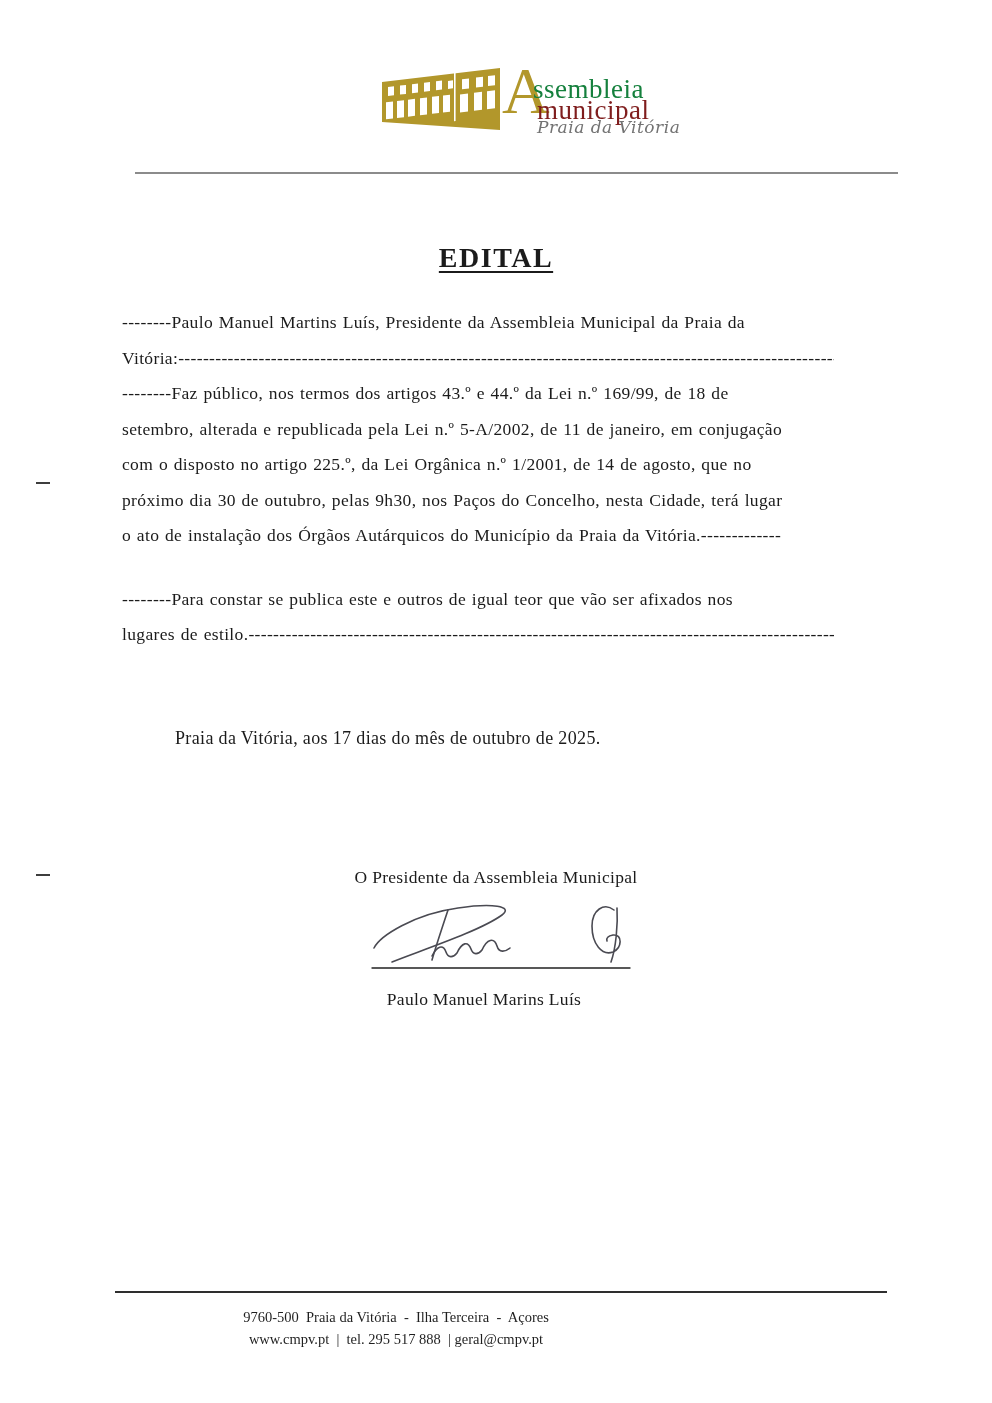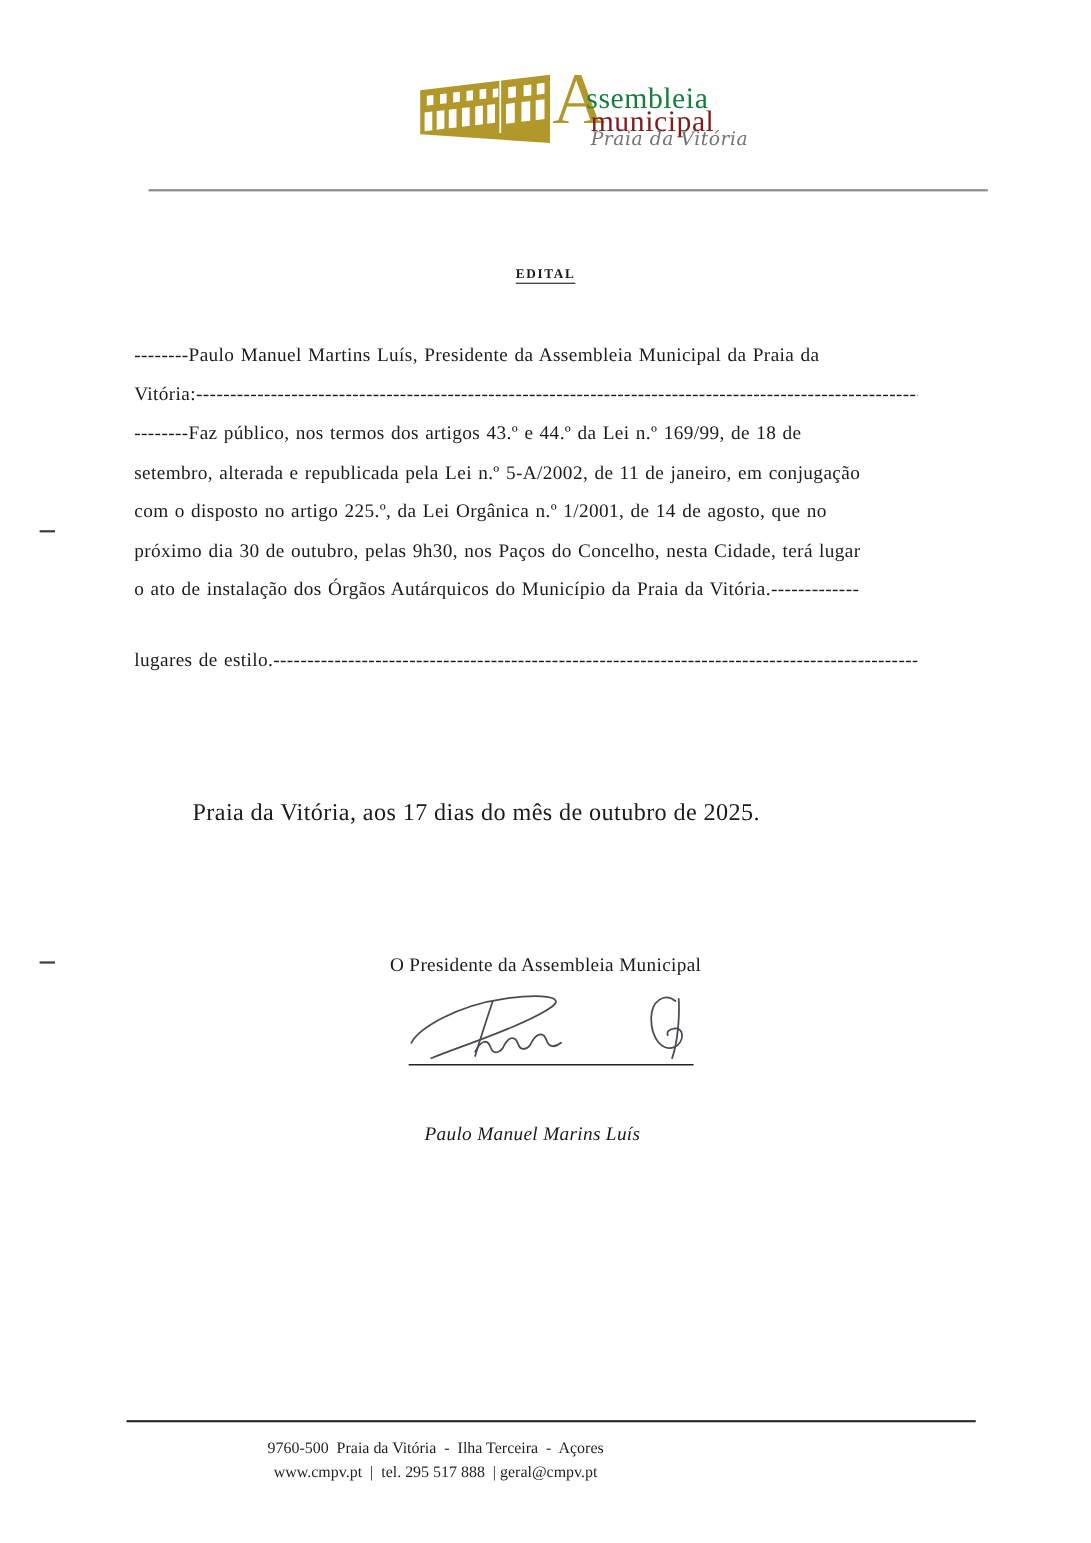--- a/index.html
+++ b/index.html
@@ -16,38 +16,38 @@
   .logo-name-top{position:absolute;left:533px;top:76px;font-size:27px;line-height:1;color:#15803d;letter-spacing:0.5px;}
   .logo-name-bottom{position:absolute;left:537px;top:97px;font-size:27px;line-height:1;color:#7f1d1d;letter-spacing:0.5px;}
   .logo-subtitle{
     position:absolute;left:537px;top:119px;font-size:17px;line-height:1;color:#737373;
     font-style:italic;font-family:"DejaVu Serif", serif;letter-spacing:0.5px;
   }
   .header-rule{position:absolute;left:135px;top:172px;width:763px;height:2px;background:#8b8b8b;}
   
   .doc-title{
     position:absolute;left:0;top:242px;width:992px;text-align:center;
-    font-size:12px;font-weight:bold;letter-spacing:1.5px;
+    font-size:28px;font-weight:bold;letter-spacing:1.5px;
     text-decoration:underline;text-underline-offset:4px;
   }
   
   .body-block{position:absolute;left:122px;top:305px;width:712px;overflow:hidden;}
   .body-line{
     white-space:pre;line-height:35.5px;font-size:17.5px;letter-spacing:0.35px;
     word-spacing:1px;overflow:hidden;
   }
   .para-gap{margin-top:28px;}
   .date-line{
-    position:absolute;left:118px;top:720px;width:712px;font-size:22px;
+    position:absolute;left:118px;top:720px;width:712px;font-size:18px;
     line-height:36px;text-indent:57px;letter-spacing:0.35px;white-space:pre;
   }
   
   .sig-role{position:absolute;left:0;top:866px;width:992px;text-align:center;font-size:17.5px;line-height:22px;letter-spacing:0.3px;}
   .sig-mark{position:absolute;left:362px;top:898px;width:280px;height:82px;}
-  .sig-name{position:absolute;left:0;top:1019px;width:968px;text-align:center;font-size:17.5px;line-height:22px;letter-spacing:0.3px;font-style:italic;}
+  .sig-name{position:absolute;left:0;top:988px;width:968px;text-align:center;font-size:17.5px;line-height:22px;letter-spacing:0.3px;}
   
   .footer-rule{position:absolute;left:115px;top:1291px;width:772px;height:2px;background:#2e2e2e;}
   .footer-text{position:absolute;left:0;top:1306px;width:792px;text-align:center;font-size:14.5px;line-height:22px;color:#1f1f1f;}
   .footer-text div{white-space:pre;}
   
   .fold-mark{position:absolute;left:36px;width:14px;height:2px;background:#3d3d3d;}
   .fold-mark-1{top:482px;}
   .fold-mark-2{top:874px;}
 </style>
 </head>
@@ -93,20 +93,21 @@
         <div class="body-line">Vitória:---------------------------------------------------------------------------------------------------------------------</div>
       </div>
     <div>
         <div class="body-line">--------Faz público, nos termos dos artigos 43.º e 44.º da Lei n.º 169/99, de 18 de</div>
         <div class="body-line">setembro, alterada e republicada pela Lei n.º 5-A/2002, de 11 de janeiro, em conjugação</div>
         <div class="body-line">com o disposto no artigo 225.º, da Lei Orgânica n.º 1/2001, de 14 de agosto, que no</div>
         <div class="body-line">próximo dia 30 de outubro, pelas 9h30, nos Paços do Concelho, nesta Cidade, terá lugar</div>
         <div class="body-line">o ato de instalação dos Órgãos Autárquicos do Município da Praia da Vitória.-------------</div>
       </div>
     <div class="para-gap">
+        <div class="body-line">--------Para constar se publica este e outros de igual teor que vão ser afixados nos</div>
         <div class="body-line">lugares de estilo.----------------------------------------------------------------------------------------------------------</div>
       </div>
   </div>
 
   <div class="date-line">Praia da Vitória, aos 17 dias do mês de outubro de 2025.</div>
 
   <div class="sig-role">O Presidente da Assembleia Municipal</div>
   <svg class="sig-mark" viewBox="0 0 280 82" xmlns="http://www.w3.org/2000/svg" fill="none" stroke="#4a4a52" stroke-width="1.6" stroke-linecap="round">
     <path d="M12,50 C18,38 52,16 96,10 C130,5 152,8 140,17 C118,33 60,52 30,64"></path>
     <path d="M86,12 C80,30 74,48 70,62"></path>

